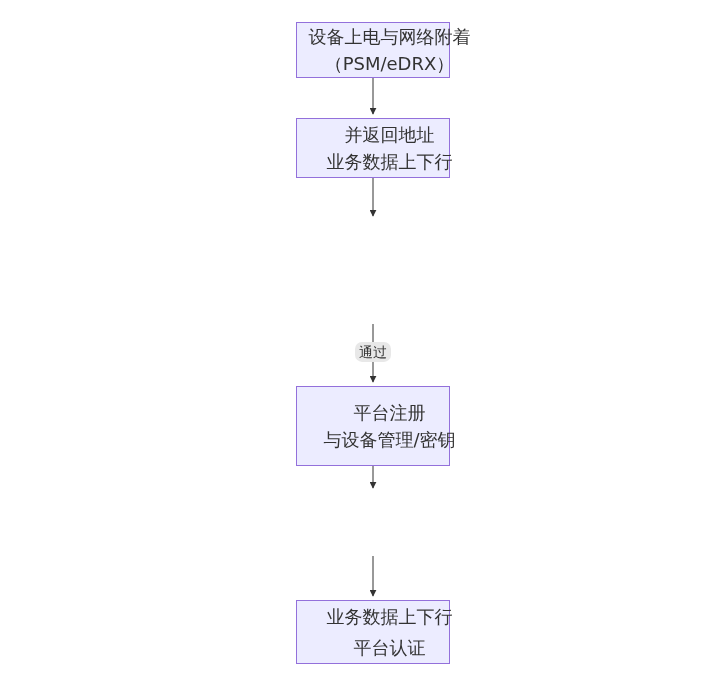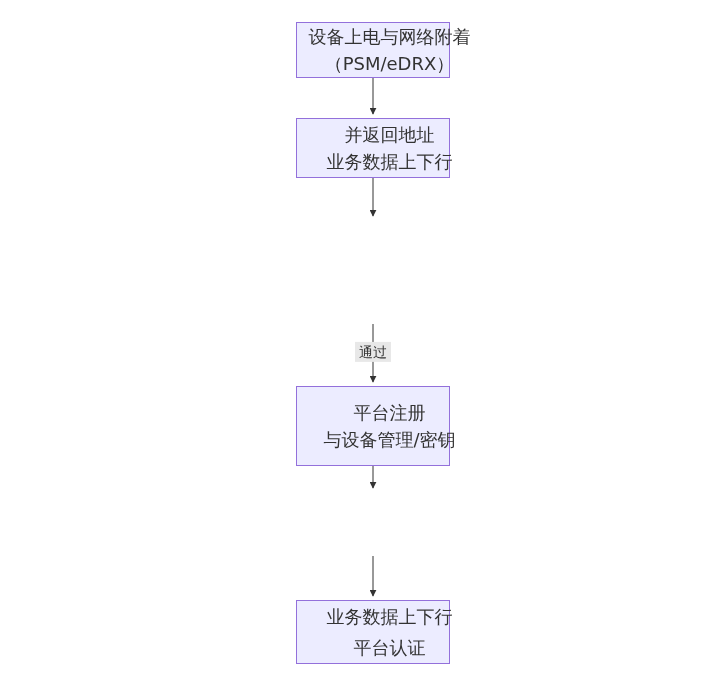--- a/index.html
+++ b/index.html
@@ -75,20 +75,21 @@
   .edge-label {
     position: absolute;
     left: 373px;
     top: 352px;
     transform: translate(-50%, -50%);
     background: var(--edge-label-bg, #e8e8e8);
     padding: 1px 4px;
     font-size: 14px;
     line-height: 1.3;
     white-space: nowrap;
+    border-radius: 7px;
   }
 </style>
 </head>
 <body>
 
 <div class="canvas">
 
   <svg class="edges" width="726" height="700">
     <defs>
       <marker id="arrowhead" viewBox="0 0 10 10" refX="9" refY="5" markerWidth="7" markerHeight="7" orient="auto">

